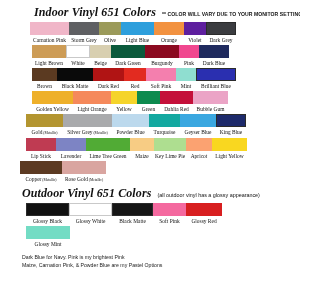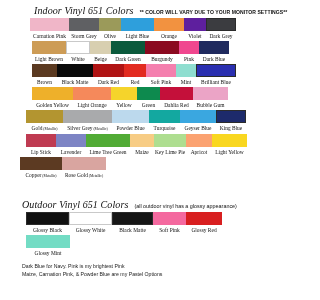--- a/index.html
+++ b/index.html
@@ -25,27 +25,27 @@
   }
 
   
   .section-head {
     display: flex;
     align-items: baseline;
     gap: 6px;
     white-space: nowrap;
   }
   .indoor-head { padding-left: 28px; margin-top: 1px; }
-  .outdoor-head { padding-left: 16px; margin-top: 19px; }
+  .outdoor-head { padding-left: 16px; margin-top: 2px; }
 
   .sect-title {
     font-family: "Liberation Serif", serif;
     font-style: italic;
-    font-weight: normal;
-    font-size: 10px;
+    font-weight: bold;
+    font-size: 12px;
     letter-spacing: .1px;
     color: #111;
   }
   .sect-note {
     font-family: "Liberation Sans", sans-serif;
     font-weight: bold;
     font-size: 5.1px;
     letter-spacing: .05px;
     color: #111;
     transform: scaleY(1.15);

